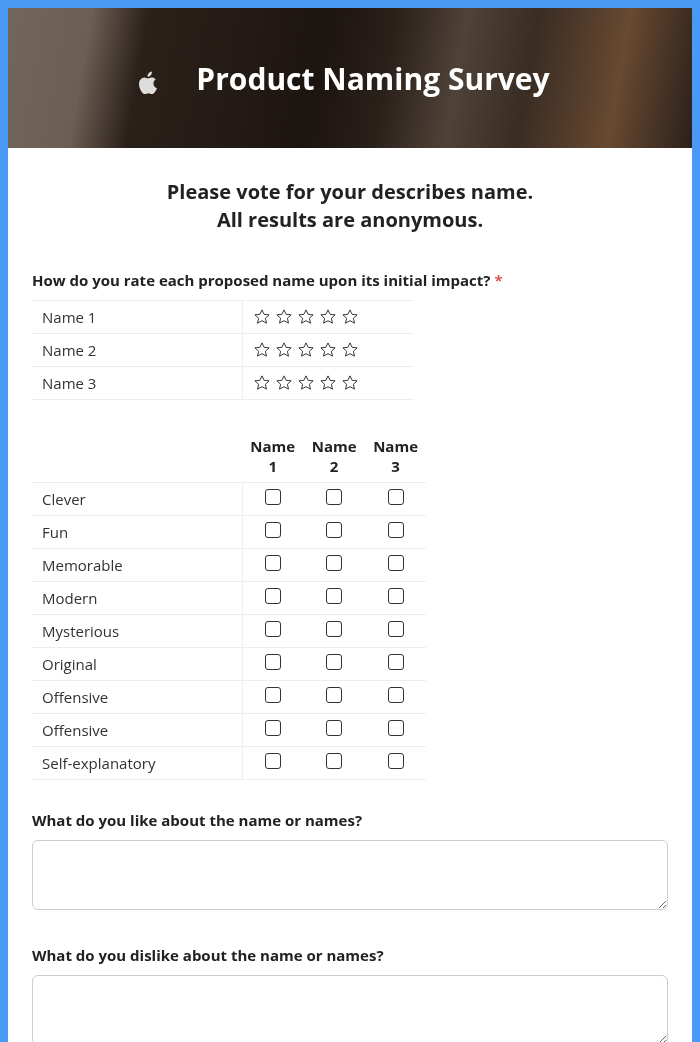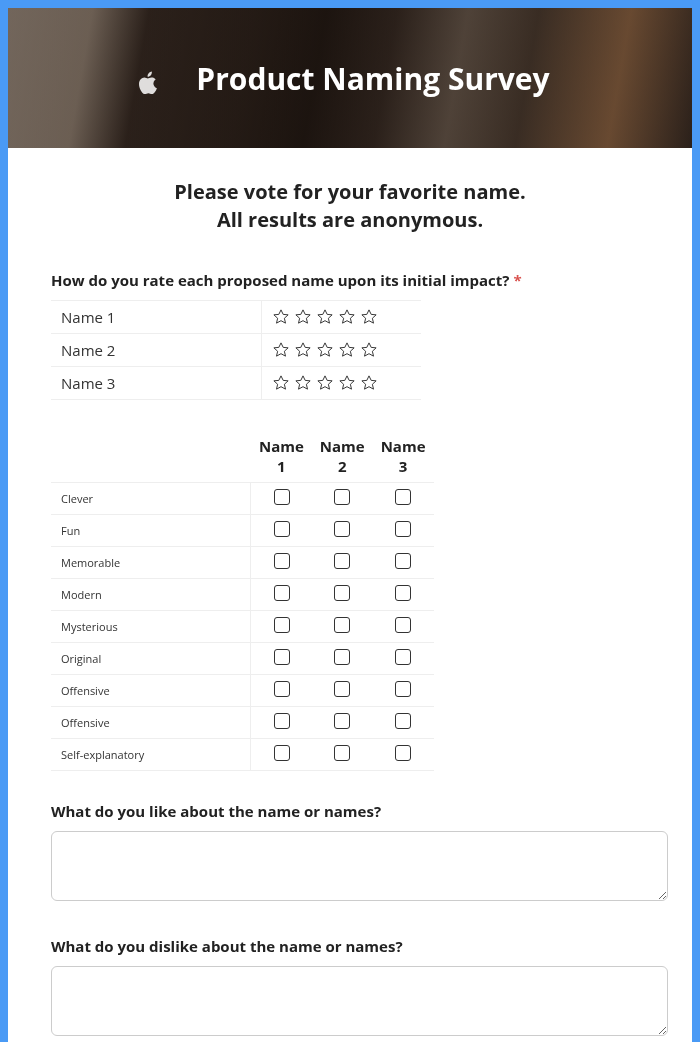--- a/index.html
+++ b/index.html
@@ -43,21 +43,20 @@
   .intro {
     text-align: center;
     font-size: 20px;
     font-weight: 700;
     color: #222;
     margin: 6px 0 36px 0;
     line-height: 1.4;
   }
   .question {
     margin-bottom: 30px;
-    margin-left: 19px;
   }
   .q-label {
     font-size: 15px;
     font-weight: 700;
     color: #222;
     margin-bottom: 10px;
   }
   .req { color: #d9534f; }
   .rating-table {
     width: 60%;
@@ -86,21 +85,21 @@
     font-weight: 700;
     color: #222;
     padding: 6px 8px;
     text-align: center;
   }
   .matrix th:first-child { text-align: left; }
   .matrix td {
     border-top: 1px solid #eee;
     border-bottom: 1px solid #eee;
     padding: 6px 10px;
-    font-size: 11px;
+    font-size: 15px;
     color: #333;
     text-align: center;
   }
   .matrix td:first-child { text-align: left; width: 210px; border-right: 1px solid #eee;}
   .cb {
     width: 16px; height: 16px;
     border: 1.5px solid #333;
     border-radius: 3px;
     display: inline-block;
     cursor: pointer;
@@ -127,21 +126,21 @@
       <svg width="22" height="26" viewBox="0 0 22 26">
           <path fill="rgba(255,255,255,0.85)" d="M15.4 13.7c0-2.7 2.2-4 2.3-4.1-1.3-1.8-3.2-2.1-3.9-2.1-1.6-.2-3.2 1-4 1s-2.1-1-3.5-1C4 7.6 1 9.7 1 14c0 1.3.2 2.6.7 3.9.6 1.8 2.9 6.2 5.2 6.1 1.2 0 2-0.8 3.5-0.8s2.1.8 3.5.8c2.4 0 4.4-4 5-5.8-3.2-1.5-3.5-4.4-3.5-4.5zM12.9 5.2c1.2-1.5 1-3.5 1-3.7-1.1.1-2.4.7-3.2 1.7-.7.8-1.3 2.2-1.1 3.5 1.2.1 2.4-.6 3.3-1.5z"></path>
         </svg>
     </span>
     <h1 class="hero-title">Product Naming Survey</h1>
   </div>
 
   <div class="content">
 
     <div class="intro">
-      <div>Please vote for your favorite name.</div>
+      <div>Please vote for your describes name.</div>
       <div>All results are anonymous.</div>
     </div>
 
     <div class="question">
       <div class="q-label">
         <span>How do you rate each proposed name upon its initial impact?</span>
         <span class="req">*</span>
       </div>
       <table class="rating-table">
         <tbody id="rating-body">

